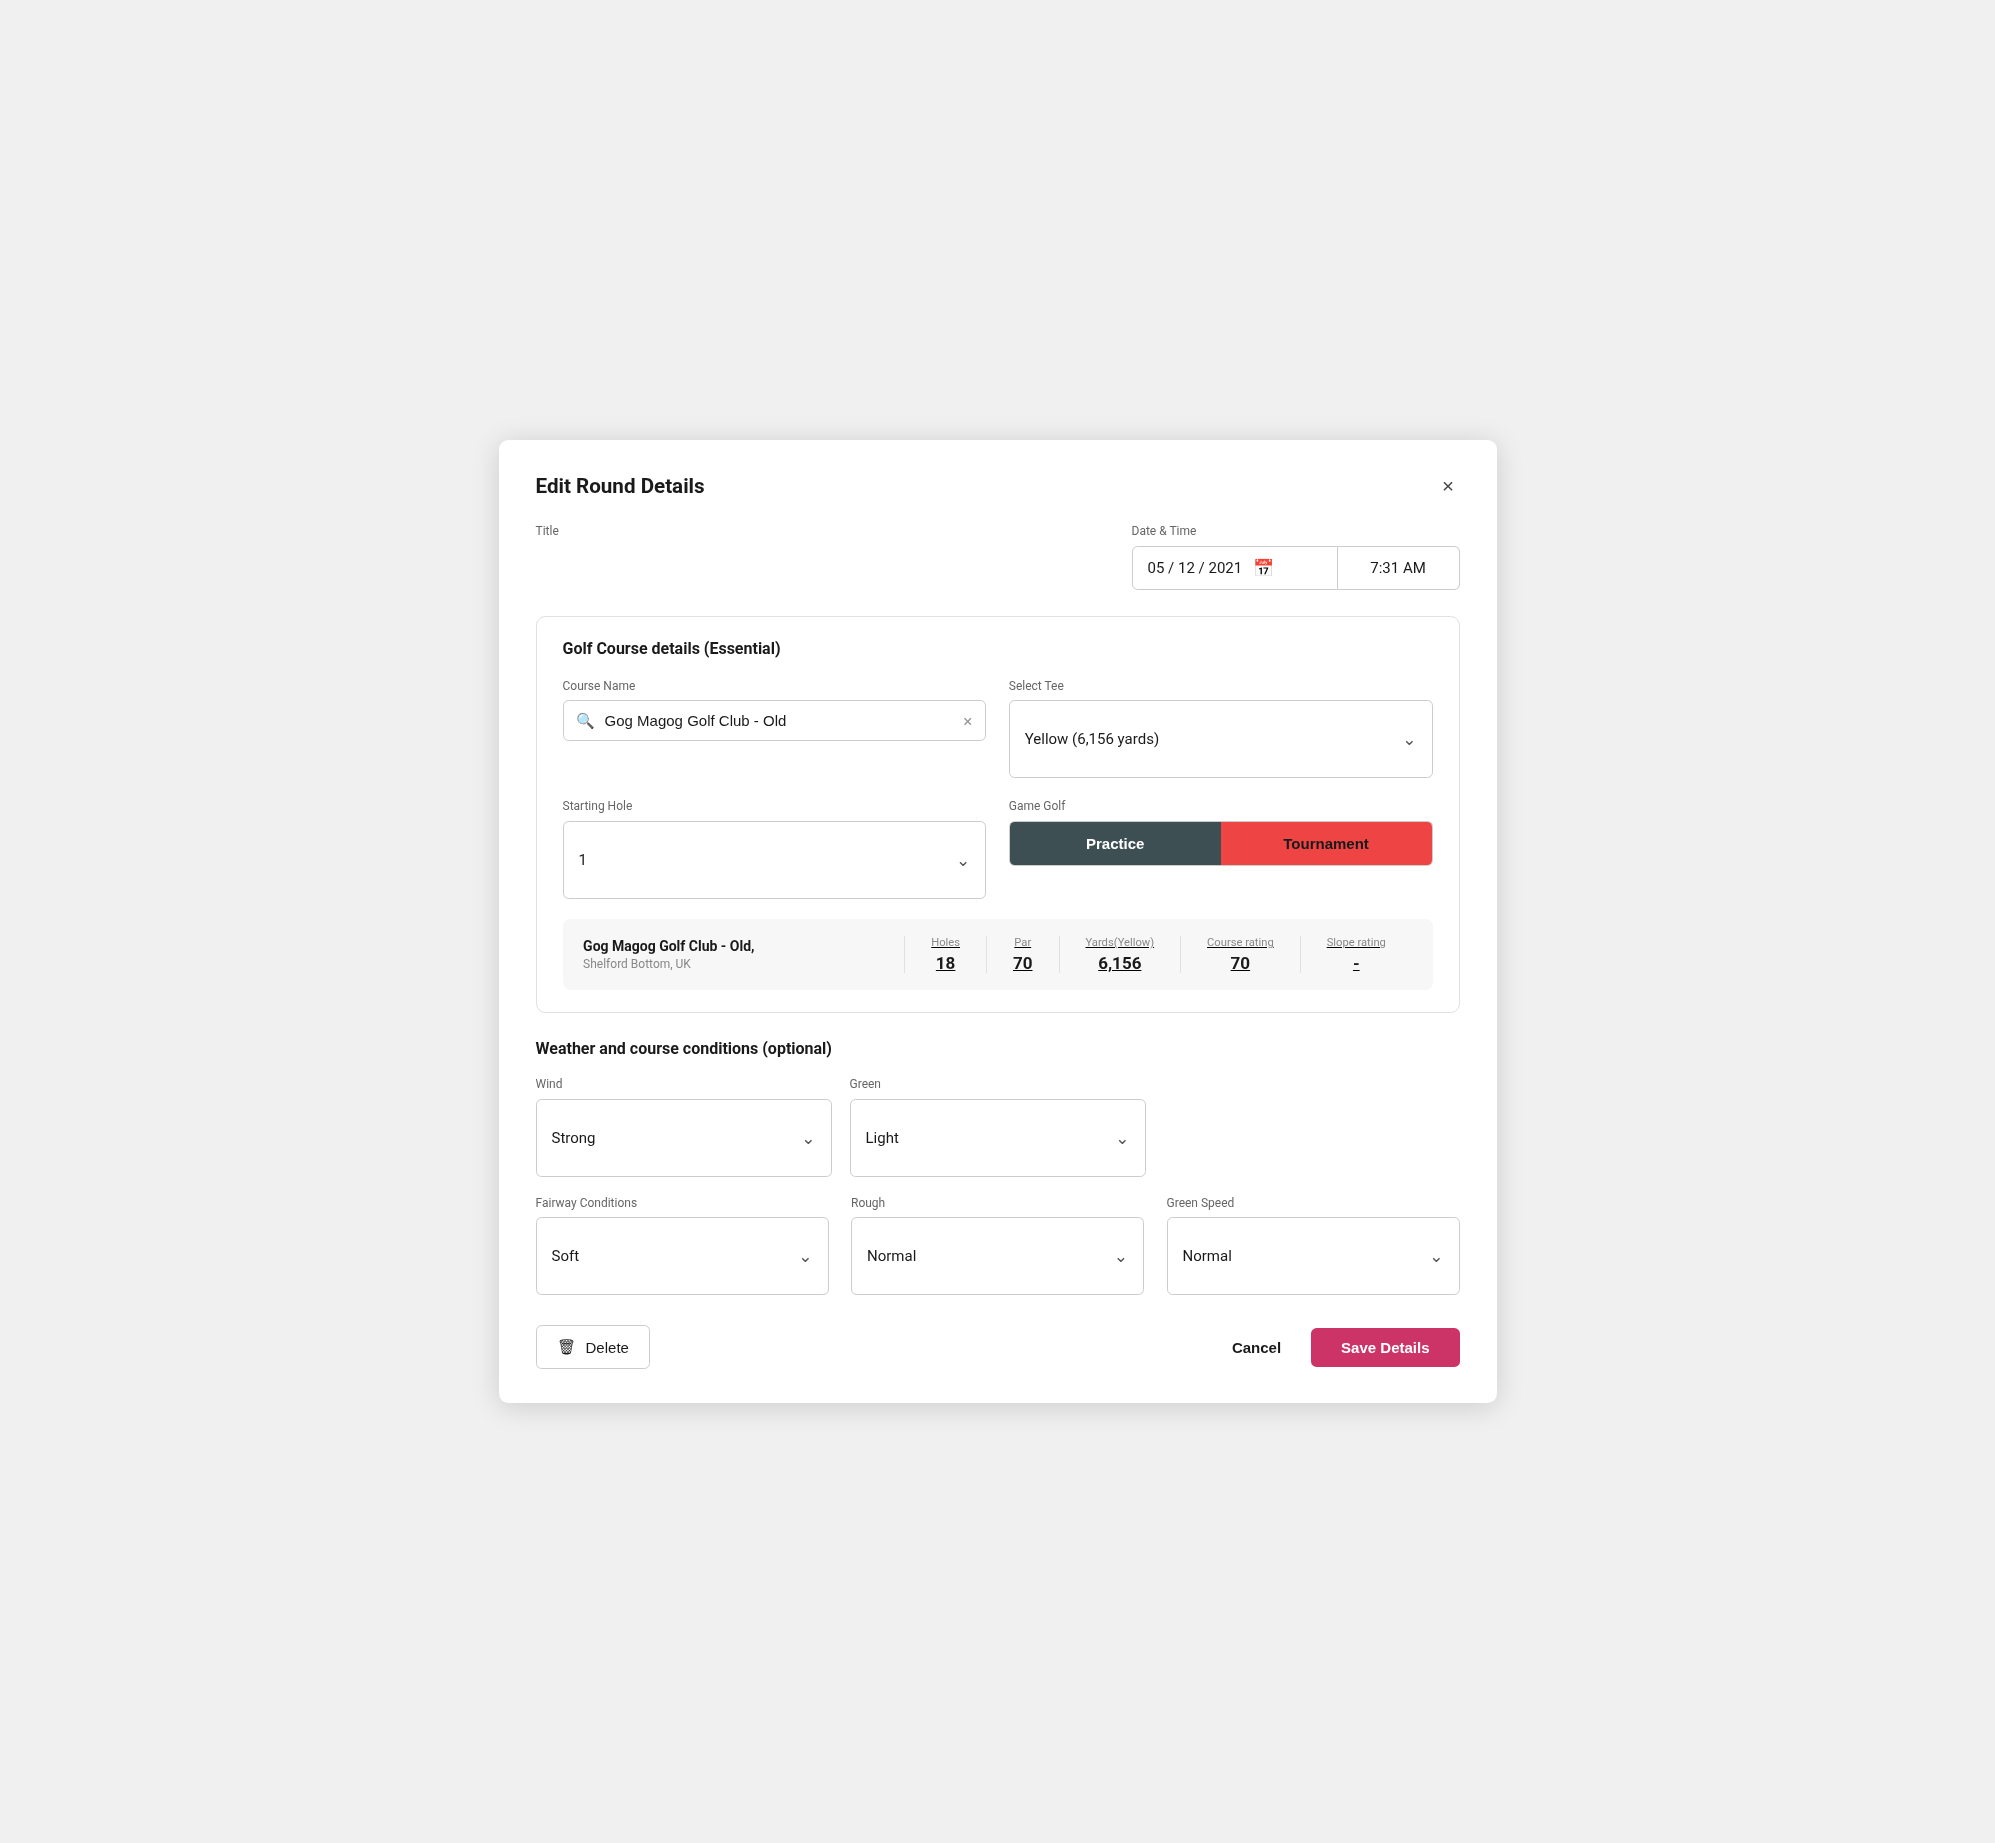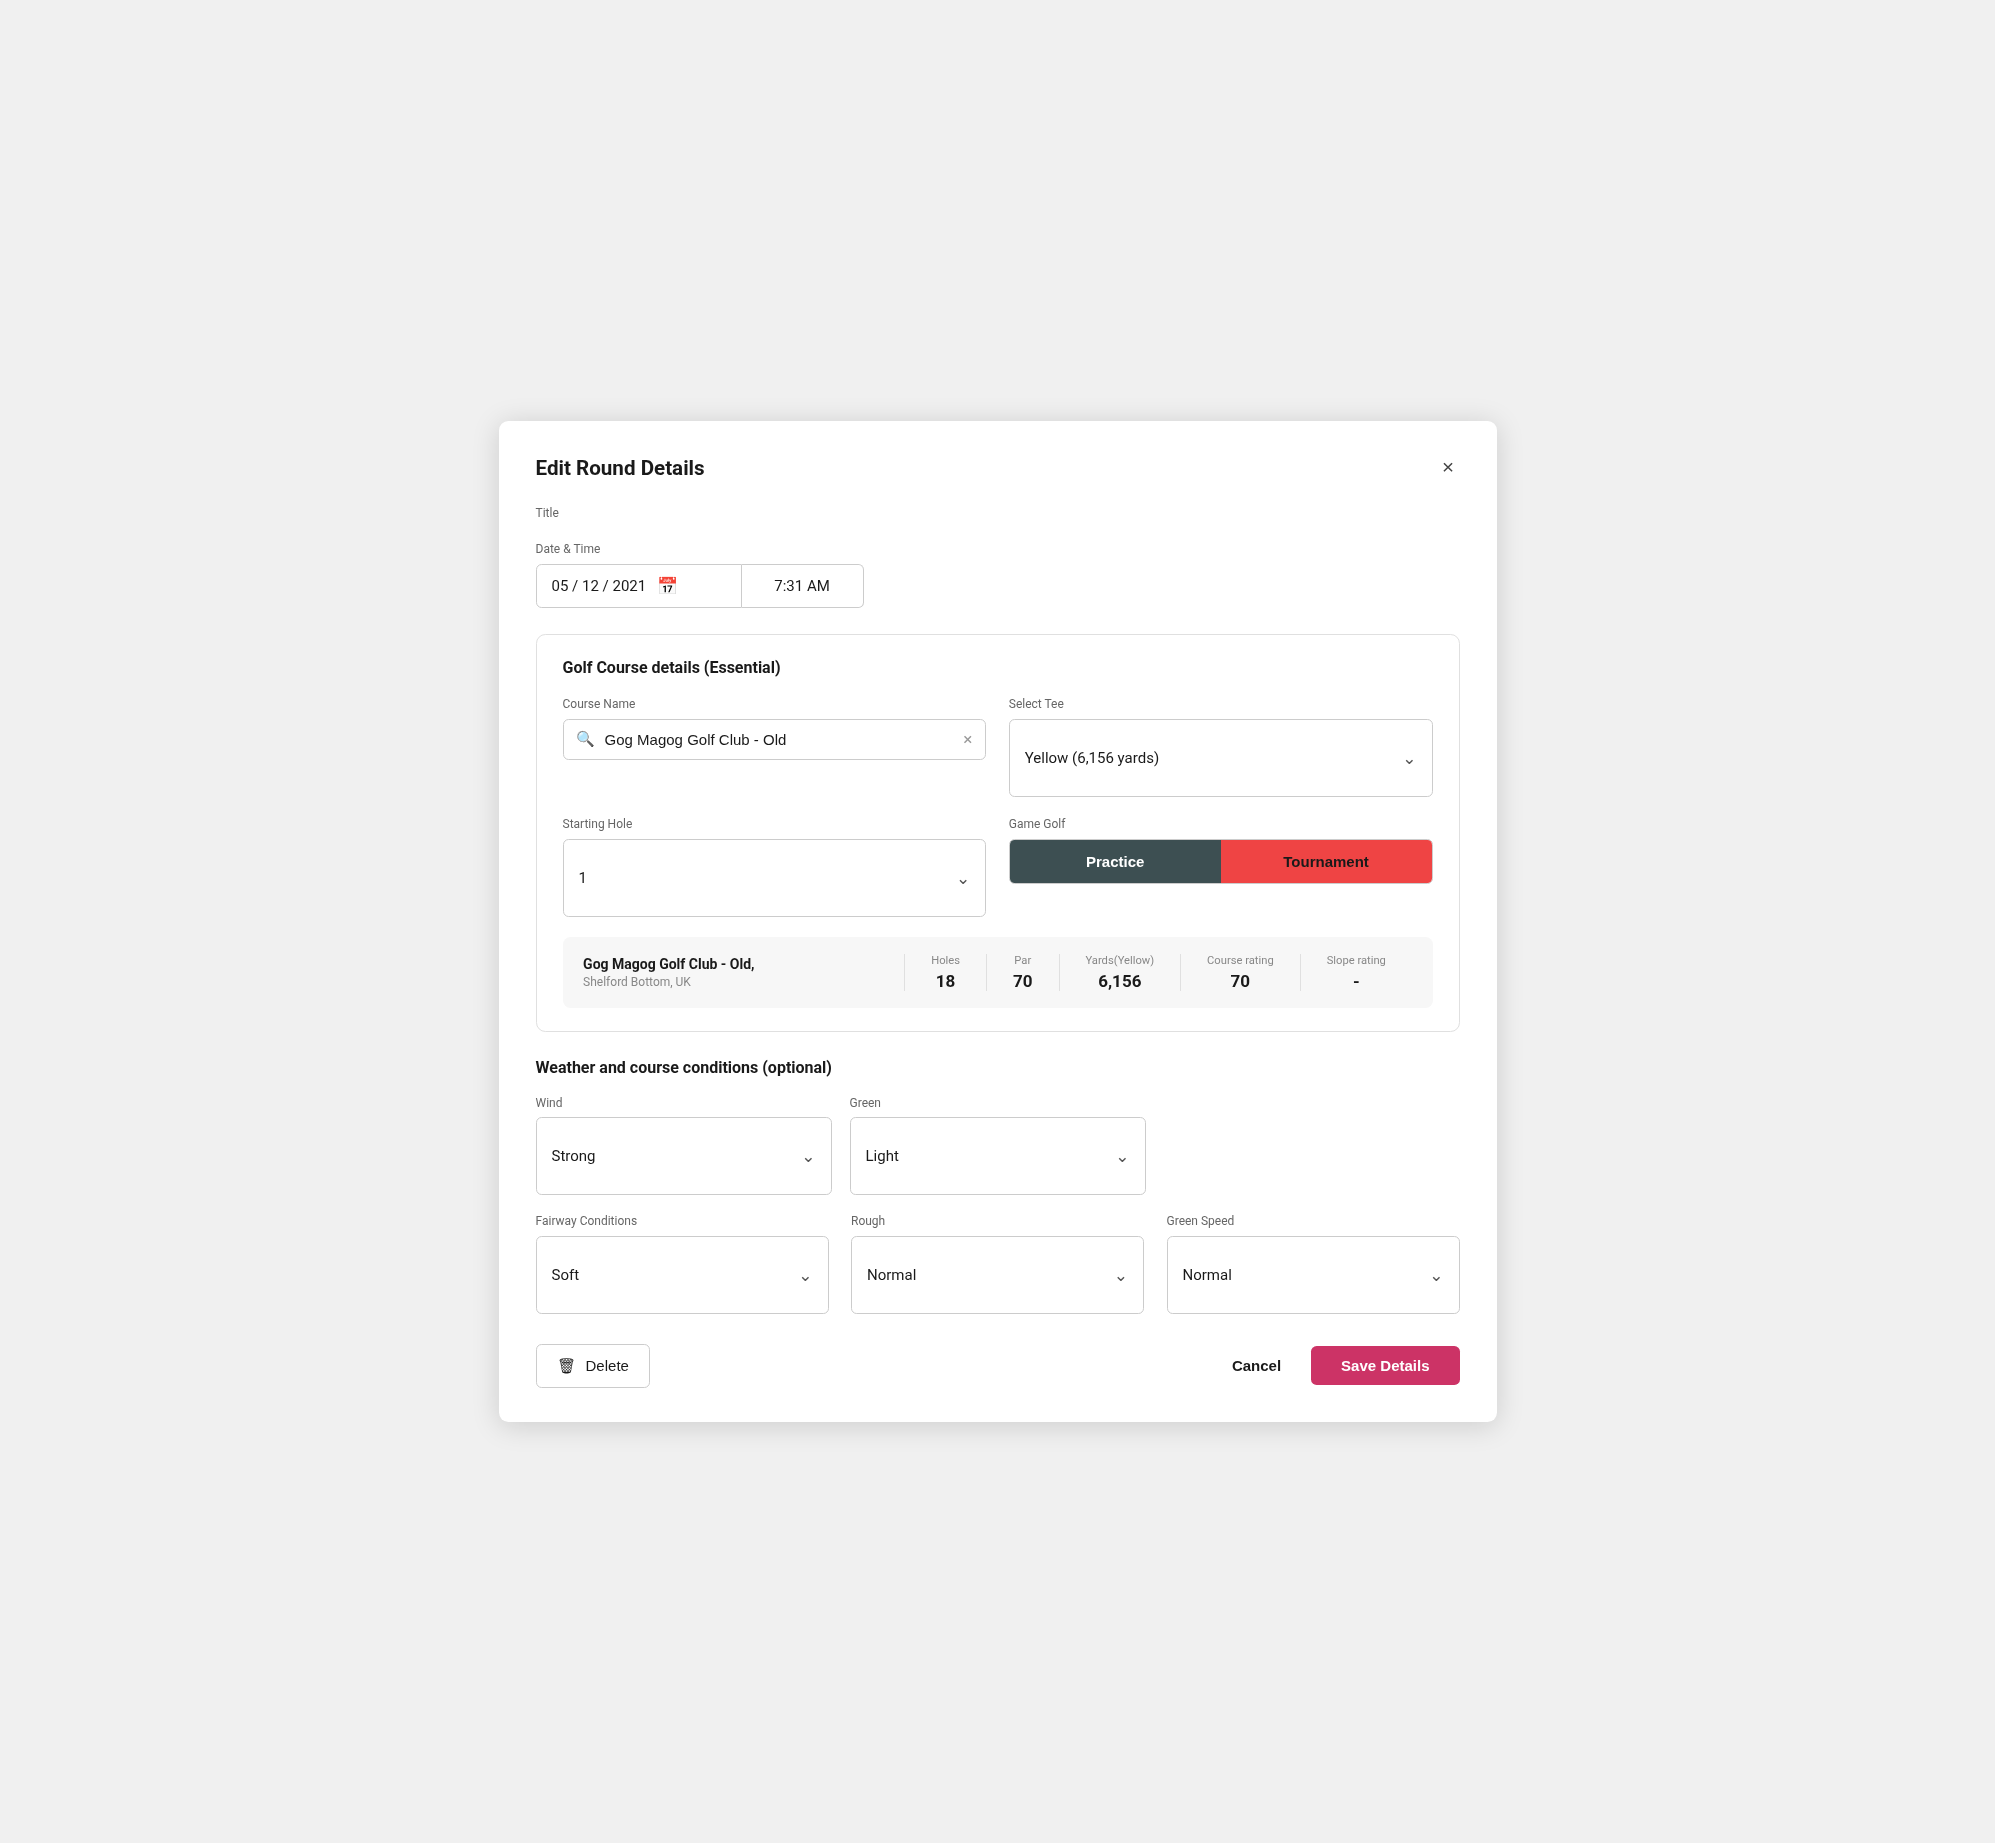--- a/index.html
+++ b/index.html
@@ -39,21 +39,20 @@
       font-size: 20.6px;
       color: #444;
       line-height: 1;
       padding: 1.9px 5.6px;
     }
     
     .top-row {
       display: flex;
       gap: 22.5px;
       margin-bottom: 26px;
-      flex-direction: column;
     }
     .field-group {
       display: flex;
       flex-direction: column;
       gap: 7.5px;
     }
     .field-label {
       font-size: 12px;
       color: #666;
     }
@@ -181,20 +180,21 @@
     }
     .course-info-name { flex: 1; }
     .course-info-name .name { font-size: 14px; font-weight: 700; color: #1a1a1a; }
     .course-info-name .location { font-size: 12px; color: #888; margin-top: 2.8px; }
     .course-stat {
       display: flex;
       flex-direction: column;
       align-items: center;
       padding: 0 26px;
       border-left: 0.9px solid #e0e0e0;
+      text-decoration: underline;
     }
     .course-stat:first-of-type { border-left: none; }
     .stat-label { font-size: 11.2px; color: #888; margin-bottom: 3.7px; }
     .stat-value { font-size: 17px; font-weight: 700; color: #1a1a1a; }
     
     .weather-title {
       font-size: 16px;
       font-weight: 700;
       color: #1a1a1a;
       margin-bottom: 19px;

